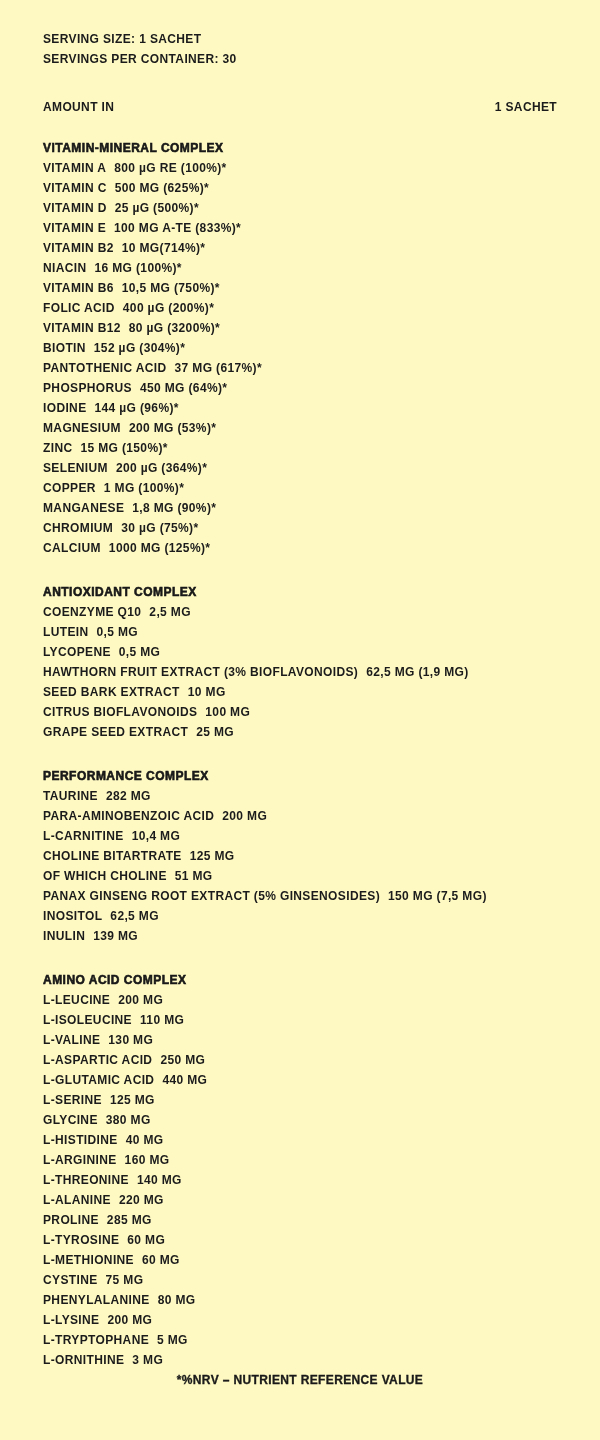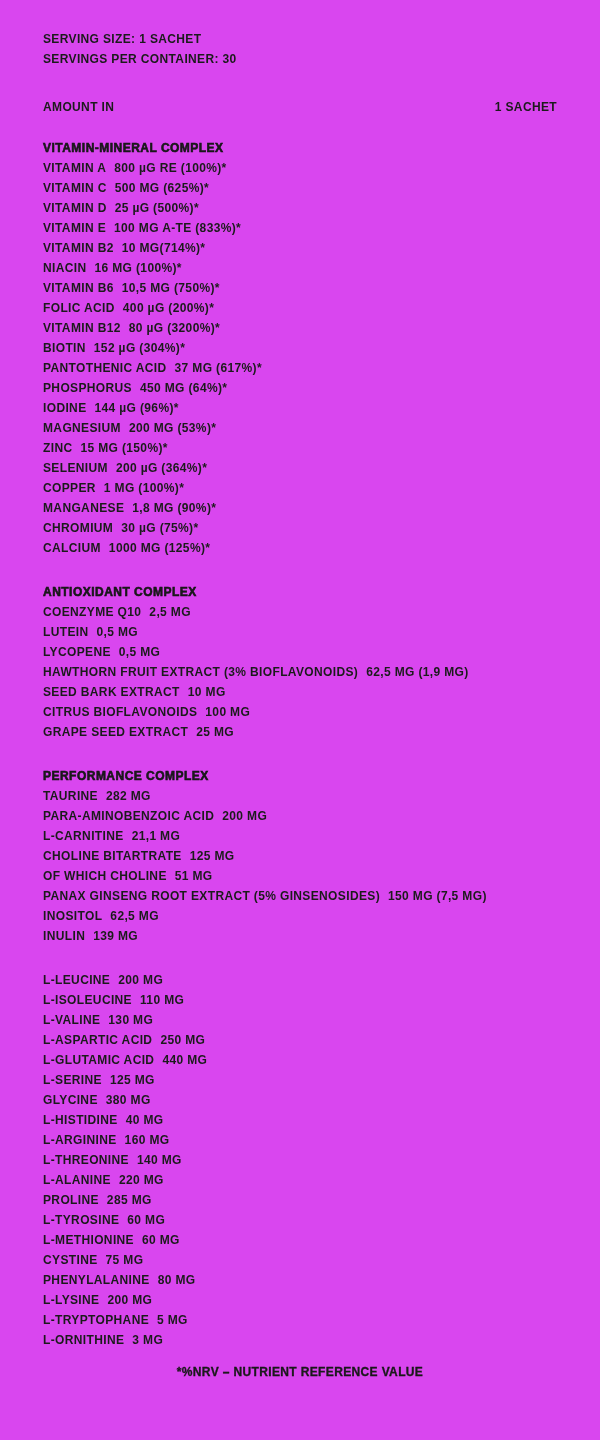--- a/index.html
+++ b/index.html
@@ -5,21 +5,21 @@
   html, body {
     margin: 0;
     padding: 0;
     background: #ffffff;
   }
   .panel {
     position: relative;
     width: 600px;
     height: 1440px;
     margin: 0 auto;
-    background: #d946ef;
+    background: #fef9c3;
     box-sizing: border-box;
     padding: 29px 43px 0 43px;
     font-family: "Liberation Sans", sans-serif;
     font-weight: 700;
     font-size: 12px;
     line-height: 20px;
     color: #1b1b1b;
     letter-spacing: 0.03em;
     overflow: hidden;
   }
@@ -51,21 +51,20 @@
   }
   .row-name {
     text-align: left;
     white-space: nowrap;
   }
   .row-value {
     text-align: right;
     white-space: nowrap;
   }
   .footer-note {
-    margin-top: 12px;
     text-align: center;
     -webkit-text-stroke: 0.3px #111111;
   }
 </style>
 </head>
 <body>
 
 <div class="panel">
 
   <div class="hdr-line">SERVING SIZE: 1 SACHET</div>
@@ -197,21 +196,21 @@
         <div class="row">
           <span class="row-name">TAURINE</span>
           <span class="row-value">282 MG</span>
         </div>
         <div class="row">
           <span class="row-name">PARA-AMINOBENZOIC ACID</span>
           <span class="row-value">200 MG</span>
         </div>
         <div class="row">
           <span class="row-name">L-CARNITINE</span>
-          <span class="row-value">21,1 MG</span>
+          <span class="row-value">10,4 MG</span>
         </div>
         <div class="row">
           <span class="row-name">CHOLINE BITARTRATE</span>
           <span class="row-value">125 MG</span>
         </div>
         <div class="row">
           <span class="row-name">OF WHICH CHOLINE</span>
           <span class="row-value">51 MG</span>
         </div>
         <div class="row">
@@ -221,20 +220,21 @@
         <div class="row">
           <span class="row-name">INOSITOL</span>
           <span class="row-value">62,5 MG</span>
         </div>
         <div class="row">
           <span class="row-name">INULIN</span>
           <span class="row-value">139 MG</span>
         </div>
       </div>
       <div class="complex-section">
+        <div class="section-title">AMINO ACID COMPLEX</div>
         <div class="row">
           <span class="row-name">L-LEUCINE</span>
           <span class="row-value">200 MG</span>
         </div>
         <div class="row">
           <span class="row-name">L-ISOLEUCINE</span>
           <span class="row-value">110 MG</span>
         </div>
         <div class="row">
           <span class="row-name">L-VALINE</span>

